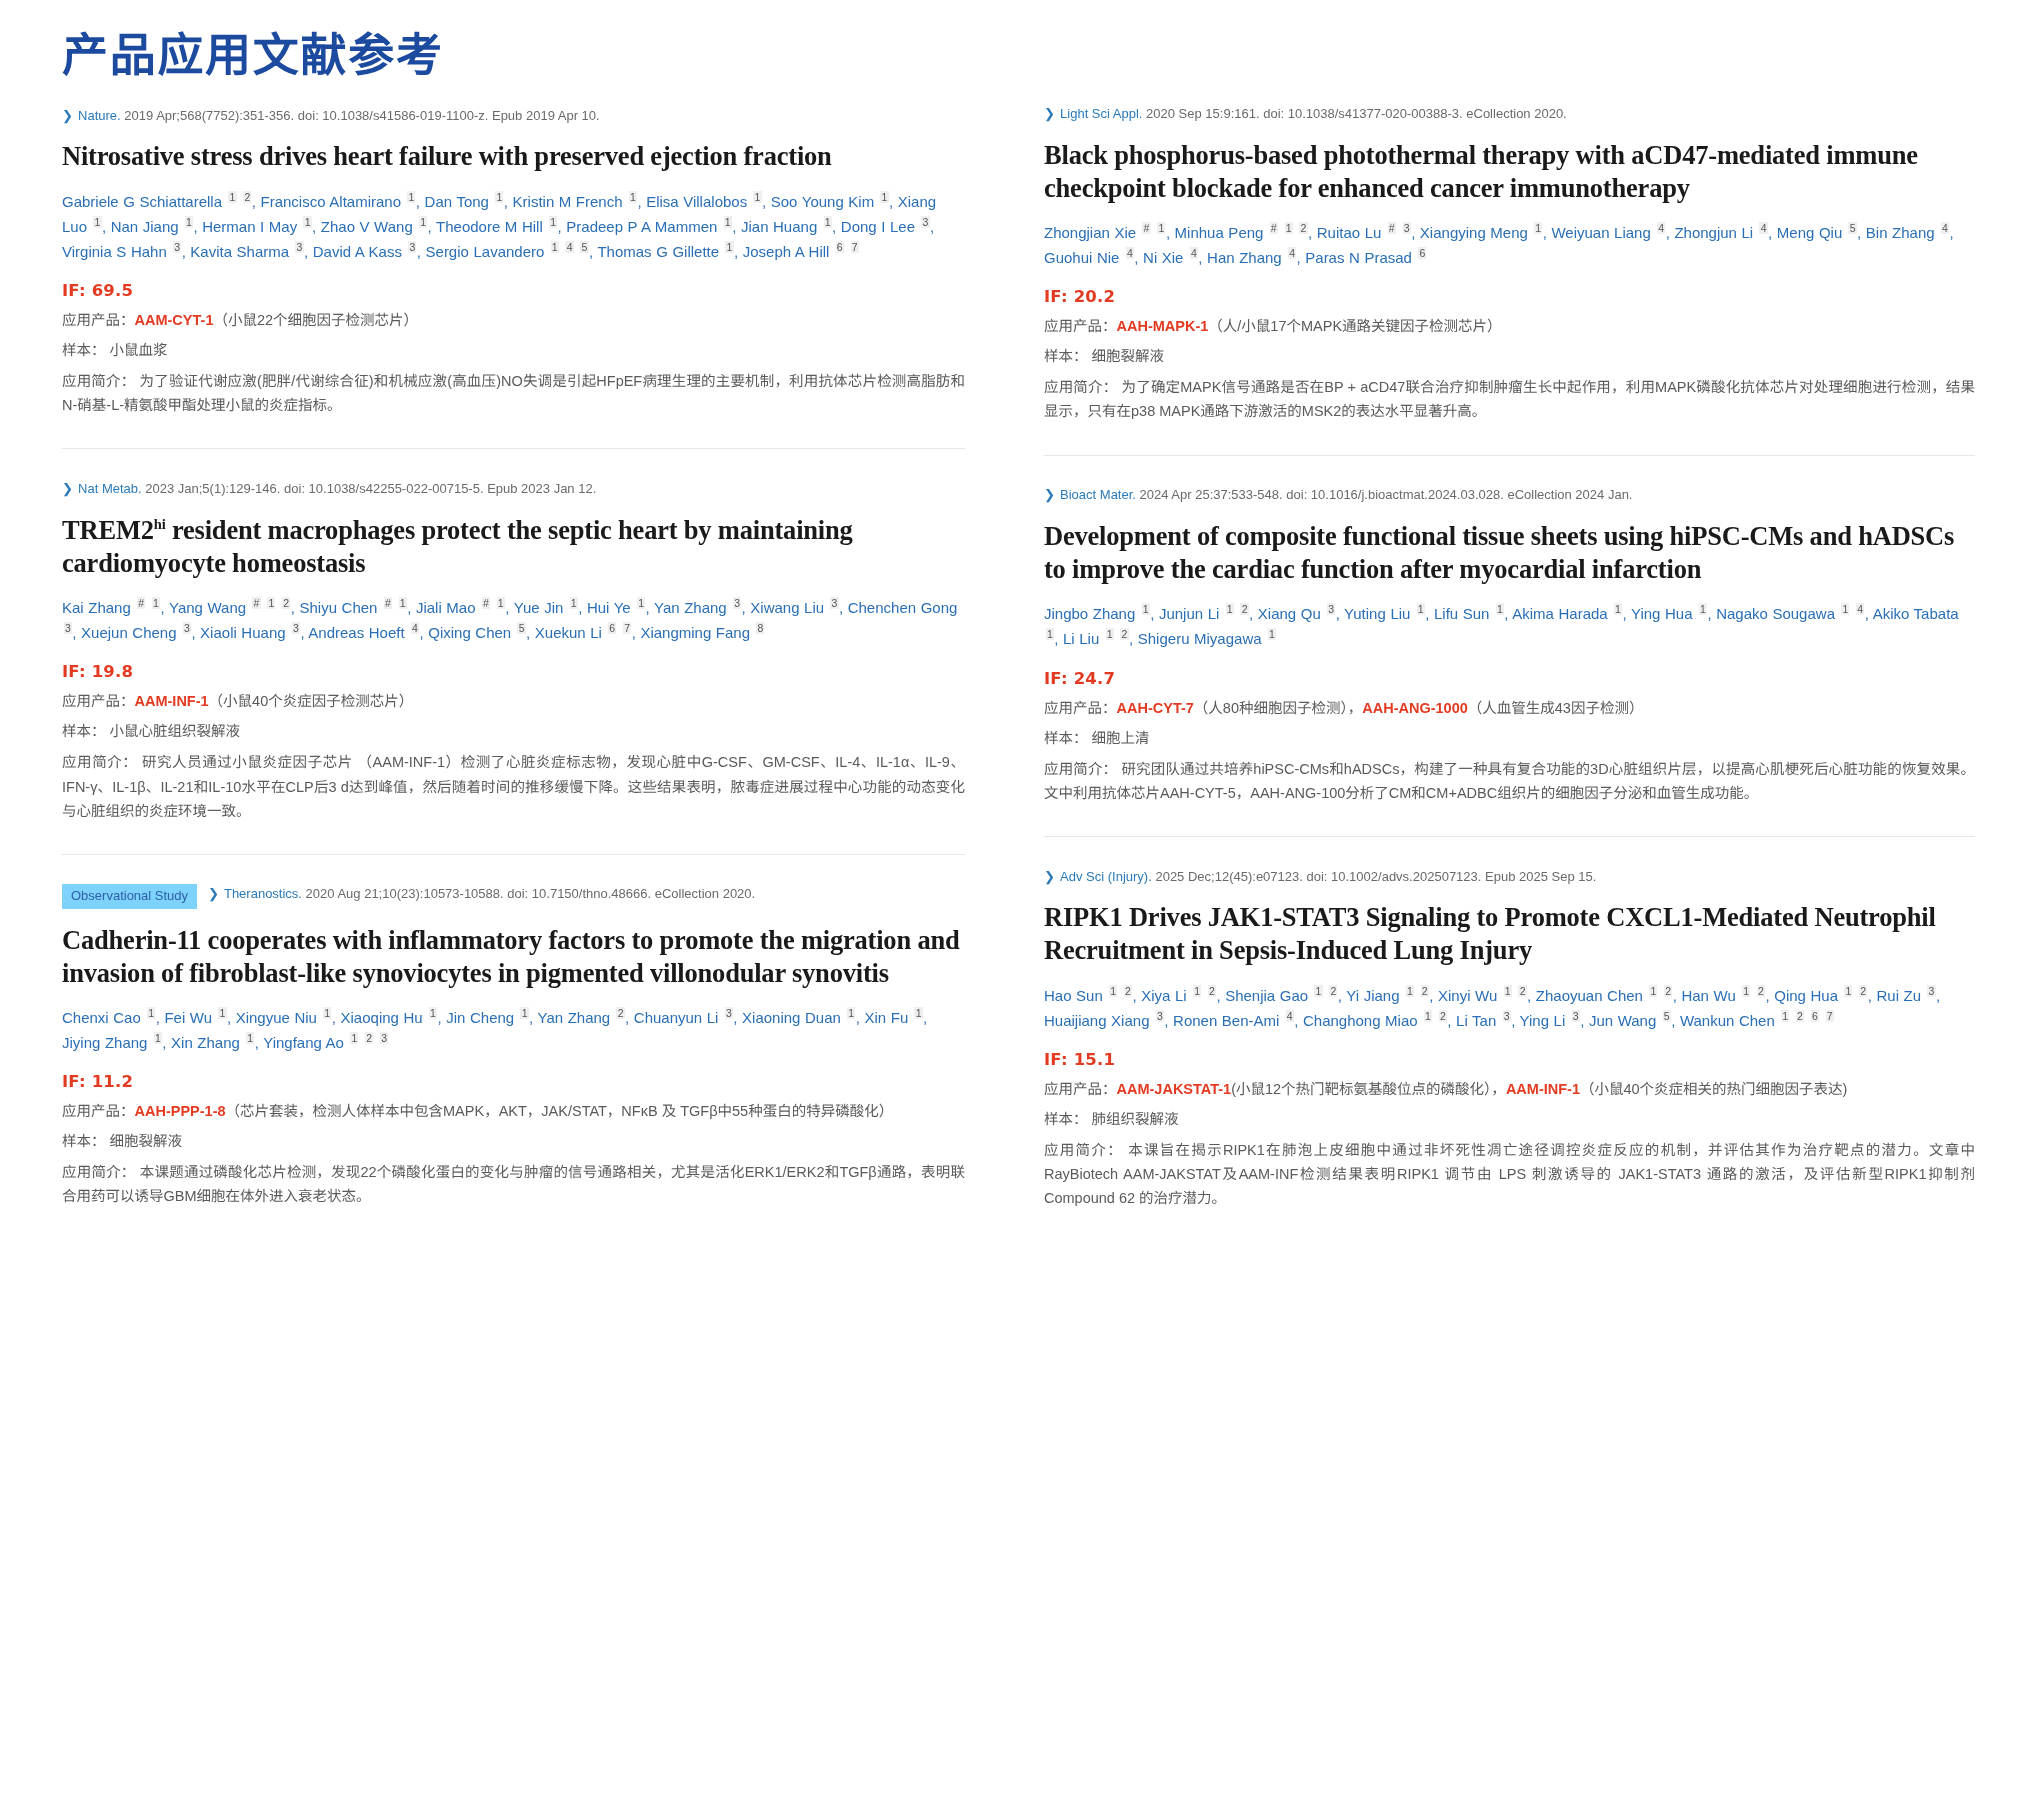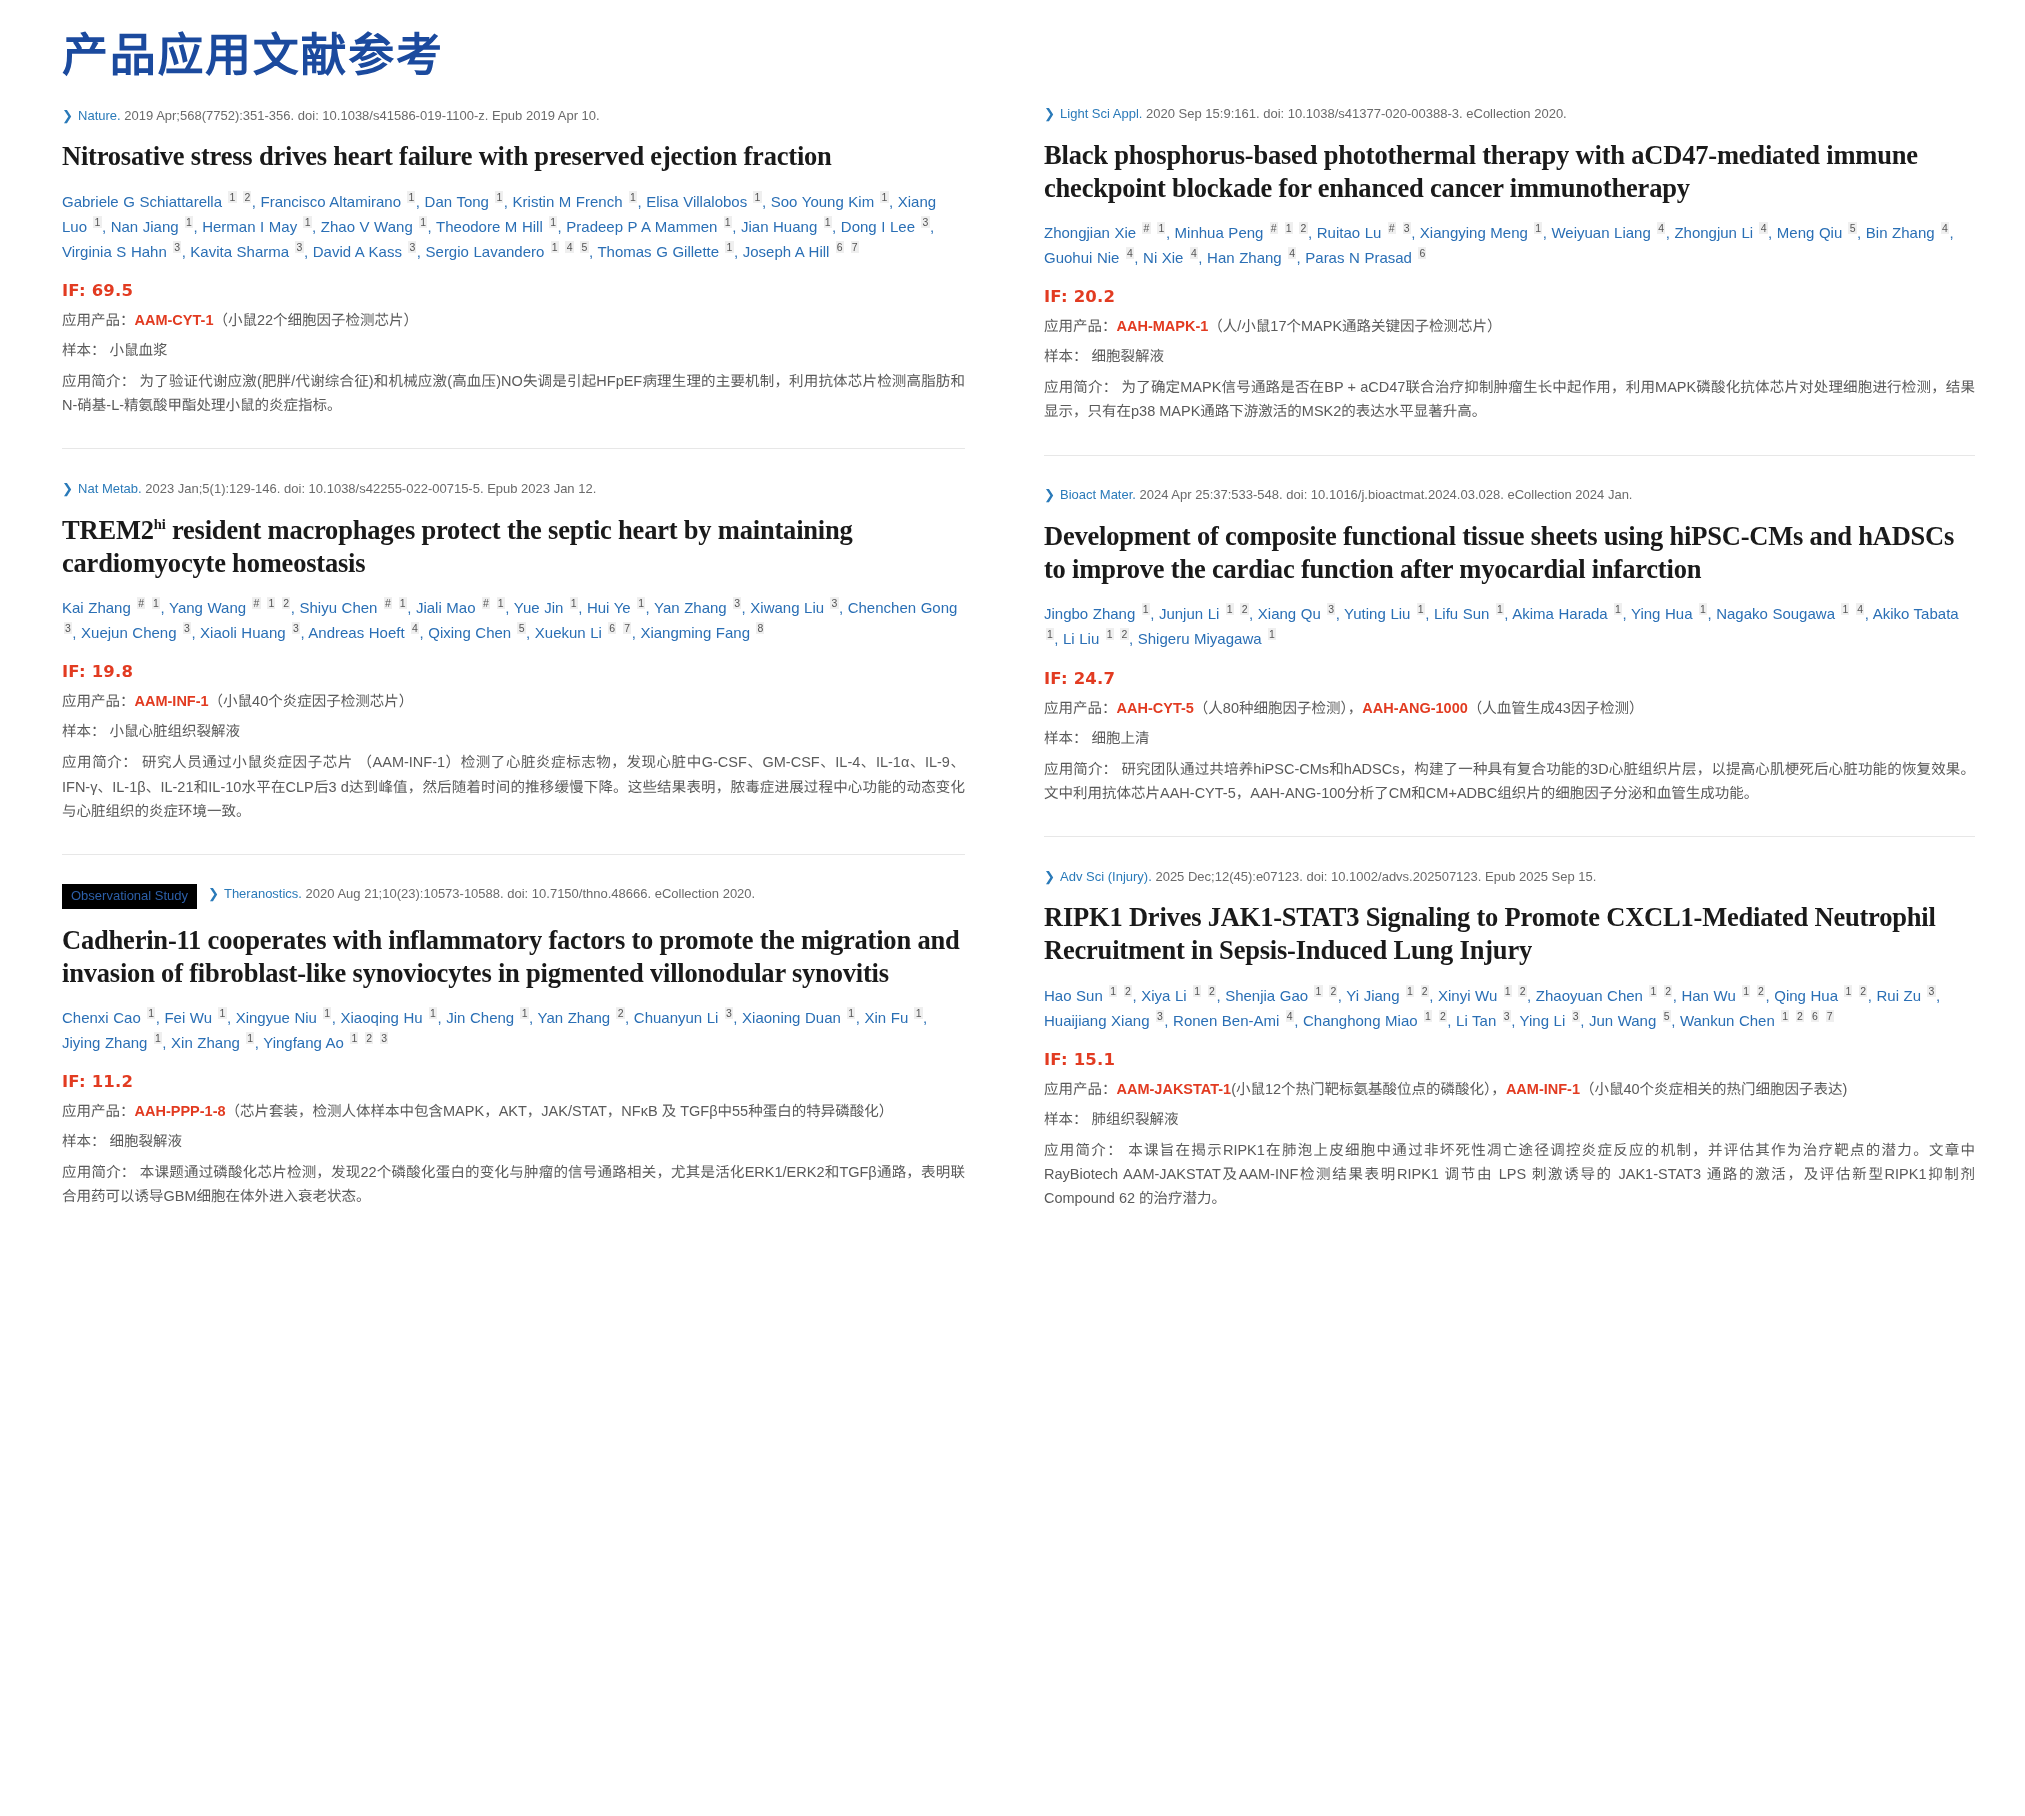--- a/index.html
+++ b/index.html
@@ -71,21 +71,21 @@
     width: 100%;
   }
   .cit-row {
     display: flex;
     align-items: flex-start;
     flex-wrap: wrap;
     gap: 0;
   }
   .badge {
     display: inline-block;
-    background: #000000;
+    background: #7dd3fc;
     color: #2c5fa8;
     font-size: 13px;
     line-height: 1.3;
     padding: 3.3px 9px 4.1px 9px;
     margin-right: 10.8px;
     white-space: nowrap;
   }
   .chevron {
     color: #2a7ab9;
     font-size: 13.2px;
@@ -228,21 +228,21 @@
         <div class="meta-line">样本： 细胞裂解液</div>
         <div class="desc">应用简介： 为了确定MAPK信号通路是否在BP + aCD47联合治疗抑制肿瘤生长中起作用，利用MAPK磷酸化抗体芯片对处理细胞进行检测，结果显示，只有在p38 MAPK通路下游激活的MSK2的表达水平显著升高。</div>
       </div>
       <div class="article has-rule">
         <div class="cit-row">
           <div class="cit-block"><span class="chevron">❯</span><a class="journal" style="text-decoration:none">Bioact Mater.</a><span class="cit-text"> 2024 Apr 25:37:533-548. doi: 10.1016/j.bioactmat.2024.03.028. eCollection 2024 Jan.</span></div>
         </div>
         <div class="art-title">Development of composite functional tissue sheets using hiPSC-CMs and hADSCs to improve the cardiac function after myocardial infarction</div>
         <div class="authors">Jingbo Zhang <sup>1</sup>, Junjun Li <sup>1</sup> <sup>2</sup>, Xiang Qu <sup>3</sup>, Yuting Liu <sup>1</sup>, Lifu Sun <sup>1</sup>, Akima Harada <sup>1</sup>, Ying Hua <sup>1</sup>, Nagako Sougawa <sup>1</sup> <sup>4</sup>, Akiko Tabata <sup>1</sup>, Li Liu <sup>1</sup> <sup>2</sup>, Shigeru Miyagawa <sup>1</sup></div>
         <div class="if-line">IF: 24.7</div>
-        <div class="meta-line first">应用产品：<span class="prod">AAH-CYT-5</span>（人80种细胞因子检测），<span class="prod">AAH-ANG-1000</span>（人血管生成43因子检测）</div>
+        <div class="meta-line first">应用产品：<span class="prod">AAH-CYT-7</span>（人80种细胞因子检测），<span class="prod">AAH-ANG-1000</span>（人血管生成43因子检测）</div>
         <div class="meta-line">样本： 细胞上清</div>
         <div class="desc">应用简介： 研究团队通过共培养hiPSC-CMs和hADSCs，构建了一种具有复合功能的3D心脏组织片层，以提高心肌梗死后心脏功能的恢复效果。文中利用抗体芯片AAH-CYT-5，AAH-ANG-100分析了CM和CM+ADBC组织片的细胞因子分泌和血管生成功能。</div>
       </div>
       <div class="article has-rule">
         <div class="cit-row">
           <div class="cit-block"><span class="chevron">❯</span><a class="journal" style="text-decoration:none">Adv Sci (Injury).</a><span class="cit-text"> 2025 Dec;12(45):e07123. doi: 10.1002/advs.202507123. Epub 2025 Sep 15.</span></div>
         </div>
         <div class="art-title">RIPK1 Drives JAK1-STAT3 Signaling to Promote CXCL1-Mediated Neutrophil Recruitment in Sepsis-Induced Lung Injury</div>
         <div class="authors">Hao Sun <sup>1</sup> <sup>2</sup>, Xiya Li <sup>1</sup> <sup>2</sup>, Shenjia Gao <sup>1</sup> <sup>2</sup>, Yi Jiang <sup>1</sup> <sup>2</sup>, Xinyi Wu <sup>1</sup> <sup>2</sup>, Zhaoyuan Chen <sup>1</sup> <sup>2</sup>, Han Wu <sup>1</sup> <sup>2</sup>, Qing Hua <sup>1</sup> <sup>2</sup>, Rui Zu <sup>3</sup>, Huaijiang Xiang <sup>3</sup>, Ronen Ben-Ami <sup>4</sup>, Changhong Miao <sup>1</sup> <sup>2</sup>, Li Tan <sup>3</sup>, Ying Li <sup>3</sup>, Jun Wang <sup>5</sup>, Wankun Chen <sup>1</sup> <sup>2</sup> <sup>6</sup> <sup>7</sup></div>
         <div class="if-line">IF: 15.1</div>

